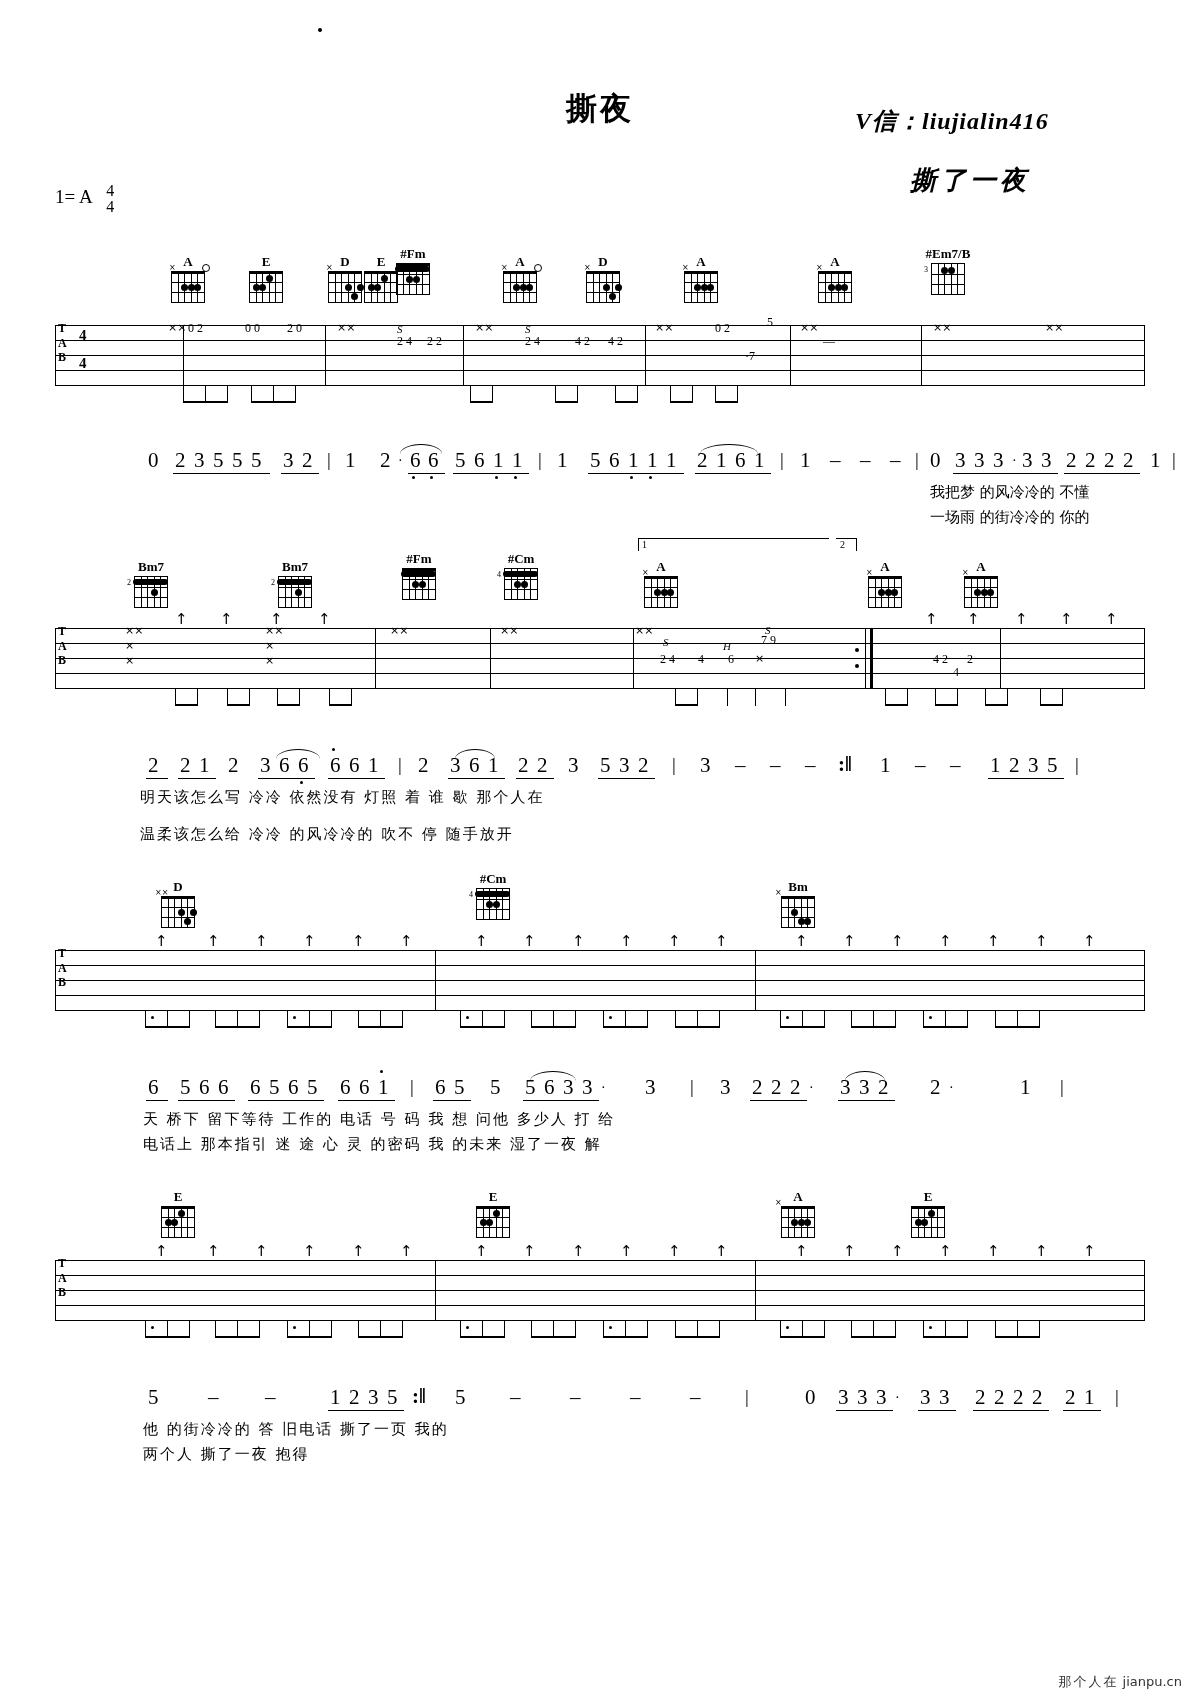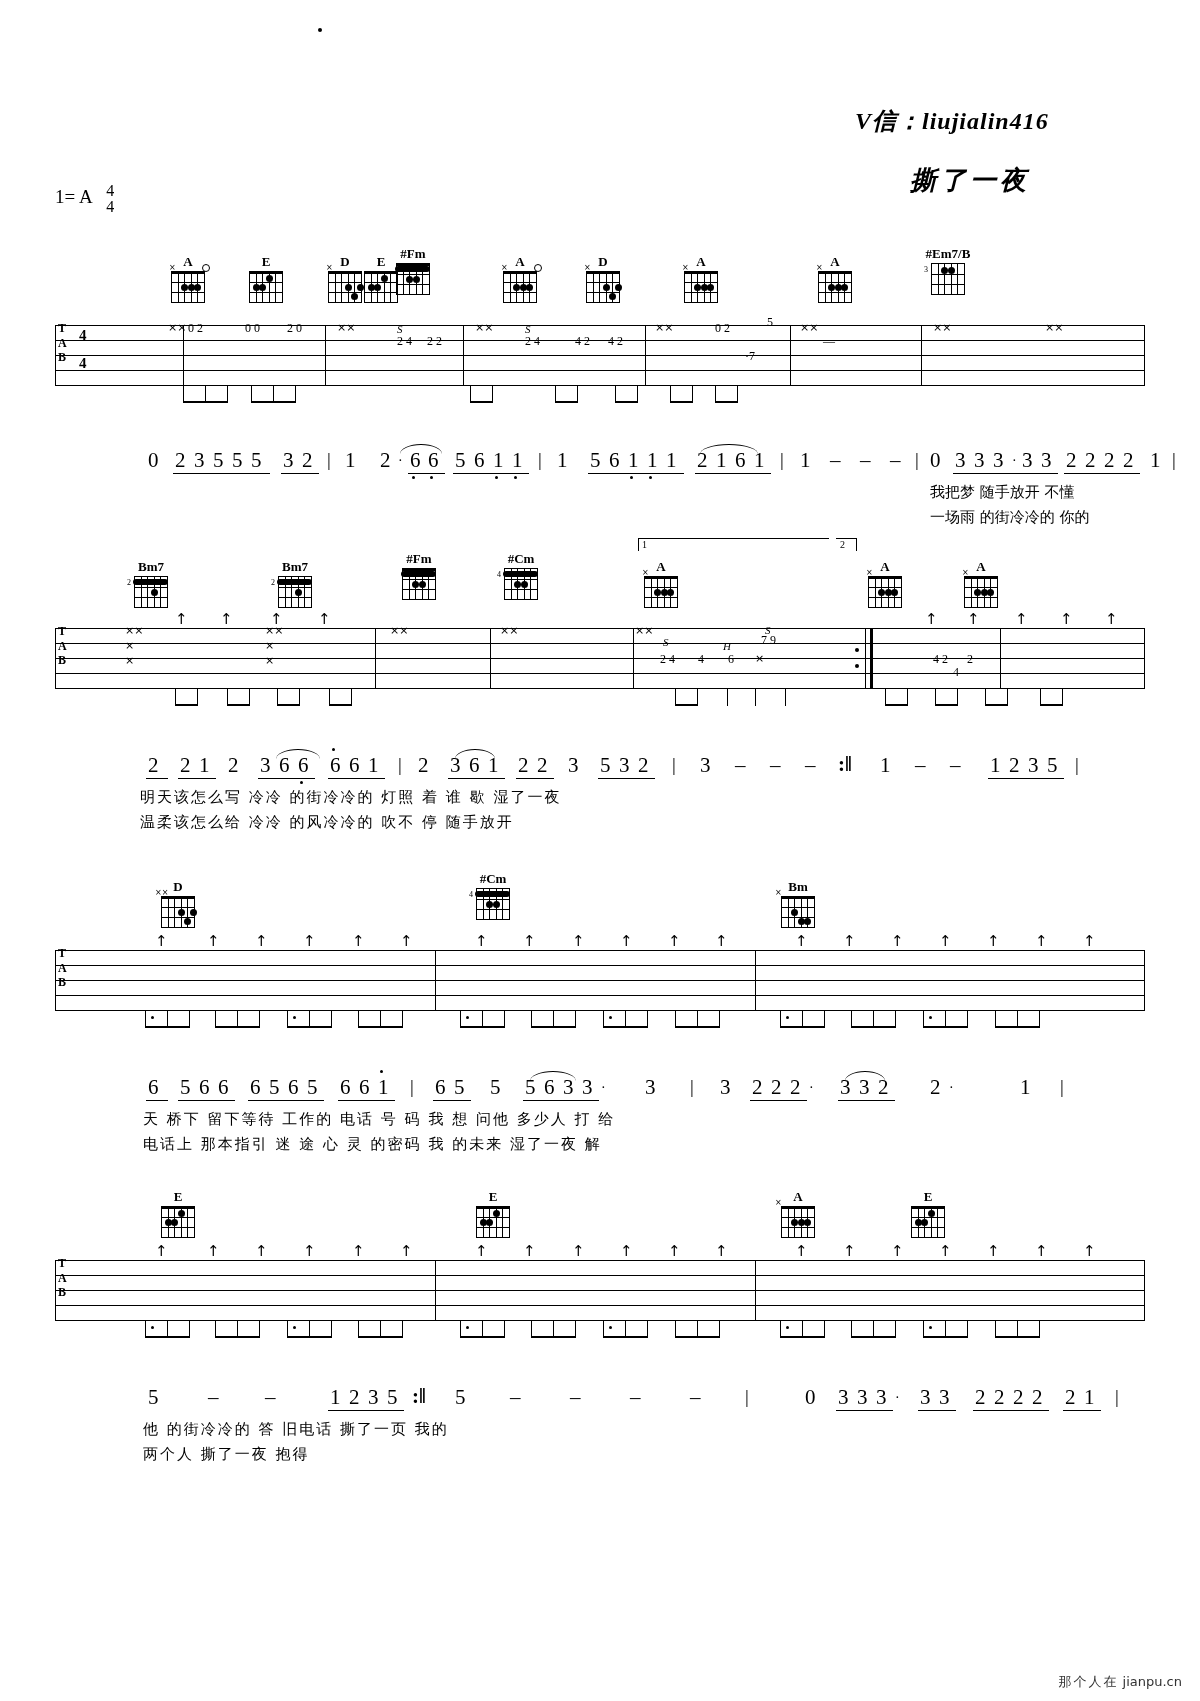--- a/index.html
+++ b/index.html
@@ -70,20 +70,21 @@
   .rbar{position:absolute;width:3px;background:#000;}
   .rbarthin{position:absolute;width:1px;background:#000;}
   .rdotpair{position:absolute;width:4px;height:4px;background:#000;border-radius:50%;}
 </style>
 </head>
 <body>
 
 <div class="sheet">
 
   <div class="dot-mark"></div>
+  <div class="title">撕夜</div>
   <div class="wechat">V信：liujialin416</div>
   <div class="brand">撕了一夜</div>
 
   <div class="keysig">
     <span>1= A</span>
     <span class="frac">
       <span class="n">4</span>
       <span class="d">4</span>
     </span>
   </div>
@@ -411,21 +412,21 @@
       <div class="nnote" style="left:1041px;">3</div>
       <div class="nunder" style="left:953px;top:23px;width:105px;"></div>
       <div class="nnote" style="left:1066px;">2</div>
       <div class="nnote" style="left:1085px;">2</div>
       <div class="nnote" style="left:1104px;">2</div>
       <div class="nnote" style="left:1123px;">2</div>
       <div class="nunder" style="left:1064px;top:23px;width:76px;"></div>
       <div class="nnote" style="left:1150px;">1</div>
       <div class="nnote" style="left:1172px;font-size:19px;">|</div>
 
-      <div class="lyr" style="left:930px;top:35px;">我把梦 随手放开  不懂</div>
+      <div class="lyr" style="left:930px;top:35px;">我把梦 的风冷冷的  不懂</div>
       <div class="lyr" style="left:930px;top:60px;">一场雨 的街冷冷的  你的</div>
     </div>
   </div>
 
   <div class="system" style="top:560px;">
 
     <div class="chord" style="left:128px;top:0;">
       <div class="cname">Bm7</div>
       <div class="grid">
         <div class="h" style="top:-1px;"></div>
@@ -692,22 +693,22 @@
       <div class="nnote" style="left:880px;">1</div>
       <div class="nnote" style="left:915px;">–</div>
       <div class="nnote" style="left:950px;">–</div>
       <div class="nnote" style="left:990px;">1</div>
       <div class="nnote" style="left:1009px;">2</div>
       <div class="nnote" style="left:1028px;">3</div>
       <div class="nnote" style="left:1047px;">5</div>
       <div class="nunder" style="left:988px;top:23px;width:76px;"></div>
       <div class="nnote" style="left:1075px;font-size:19px;">|</div>
 
-      <div class="lyr" style="left:140px;top:35px;letter-spacing:2px;">明天该怎么写    冷冷 的街冷冷的  灯照 着 谁        歇        湿了一夜</div>
-      <div class="lyr" style="left:140px;top:60px;letter-spacing:2px;">温柔该怎么给    冷冷 的风冷冷的  吹不 停                    随手放开</div>
+      <div class="lyr" style="left:140px;top:35px;letter-spacing:2px;">明天该怎么写    冷冷 依然没有  灯照 着 谁        歇        那个人在</div>
+      <div class="lyr" style="left:140px;top:72px;letter-spacing:2px;">温柔该怎么给    冷冷 的风冷冷的  吹不 停                    随手放开</div>
     </div>
   </div>
 
   <div class="system" style="top:880px;">
 
     <div class="chord" style="left:155px;top:0;">
       <div class="cname">D</div>
       <div class="grid">
         <div class="h nut" style="top:-1px;"></div>
           <div class="h" style="top:10px;"></div>

